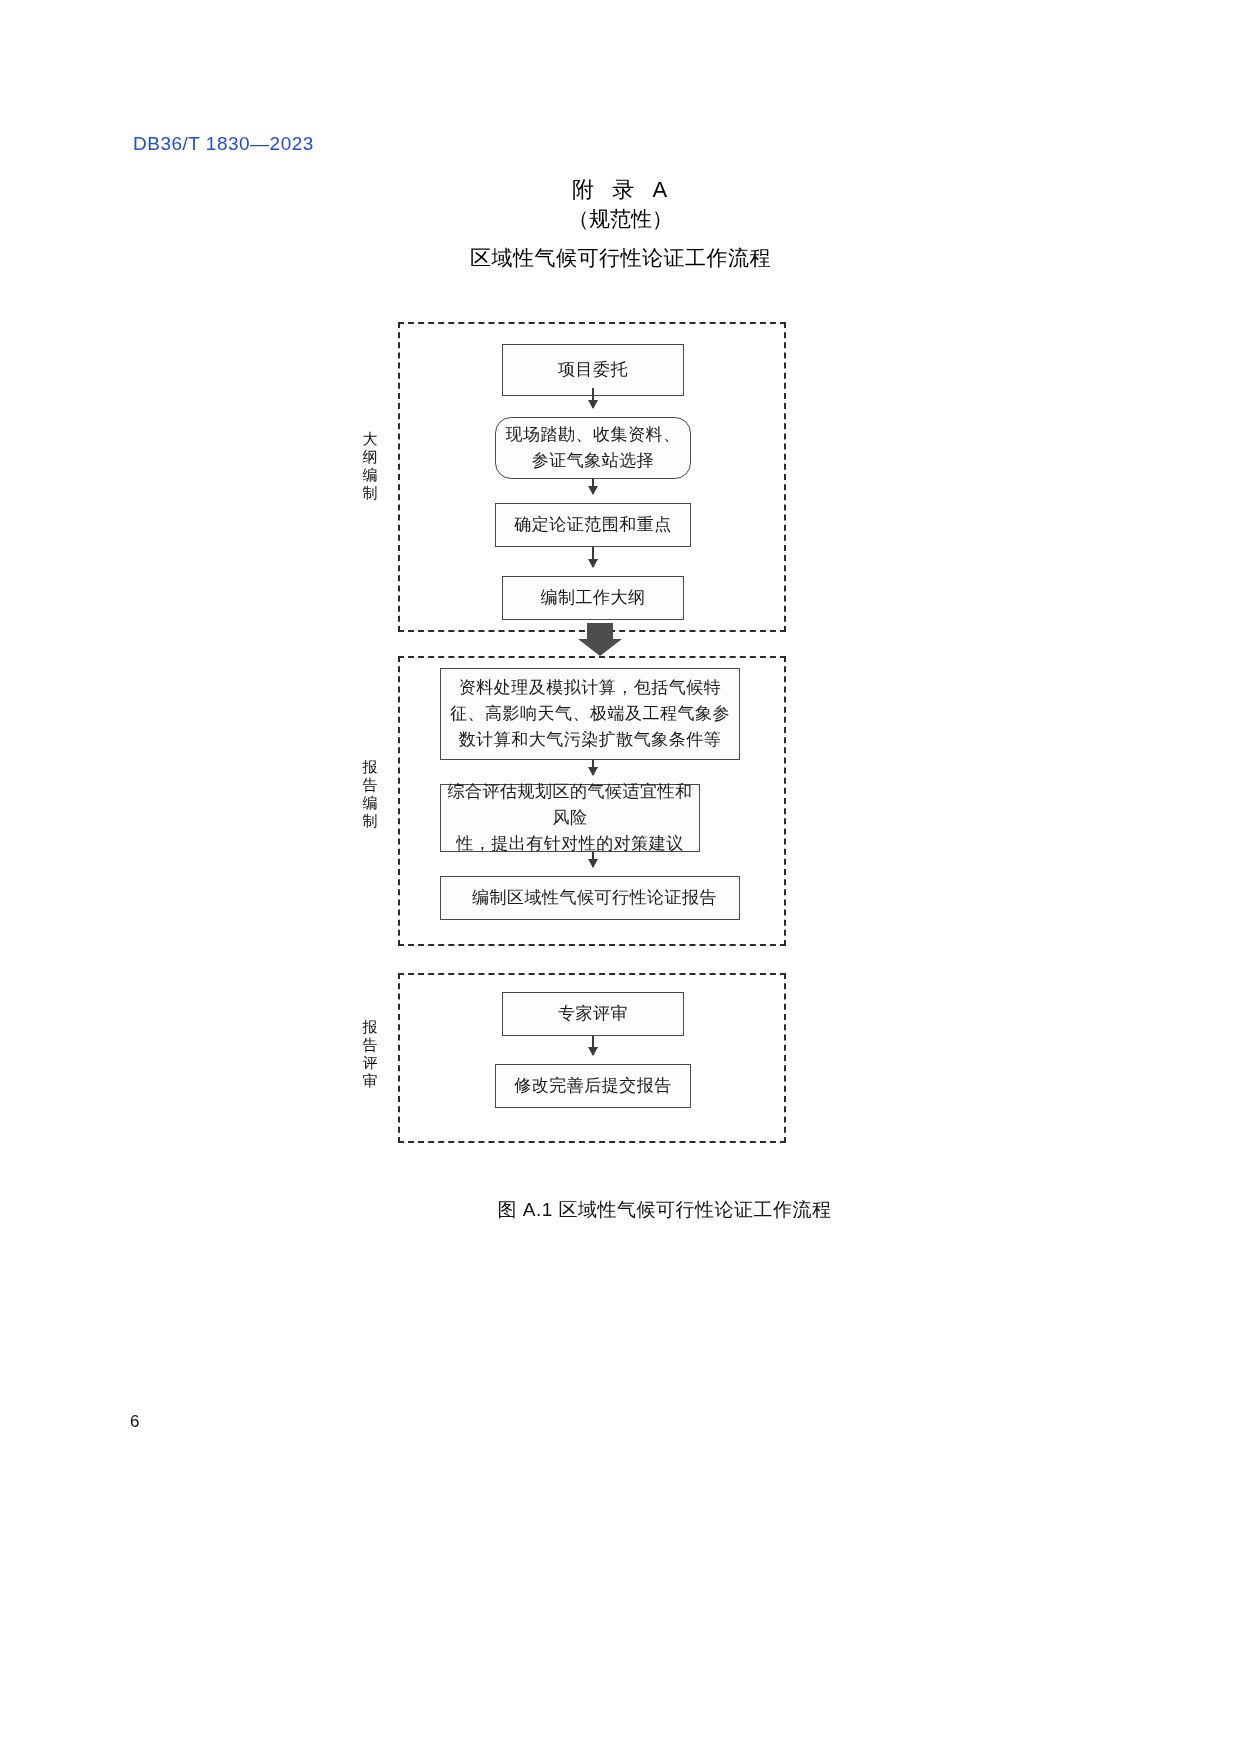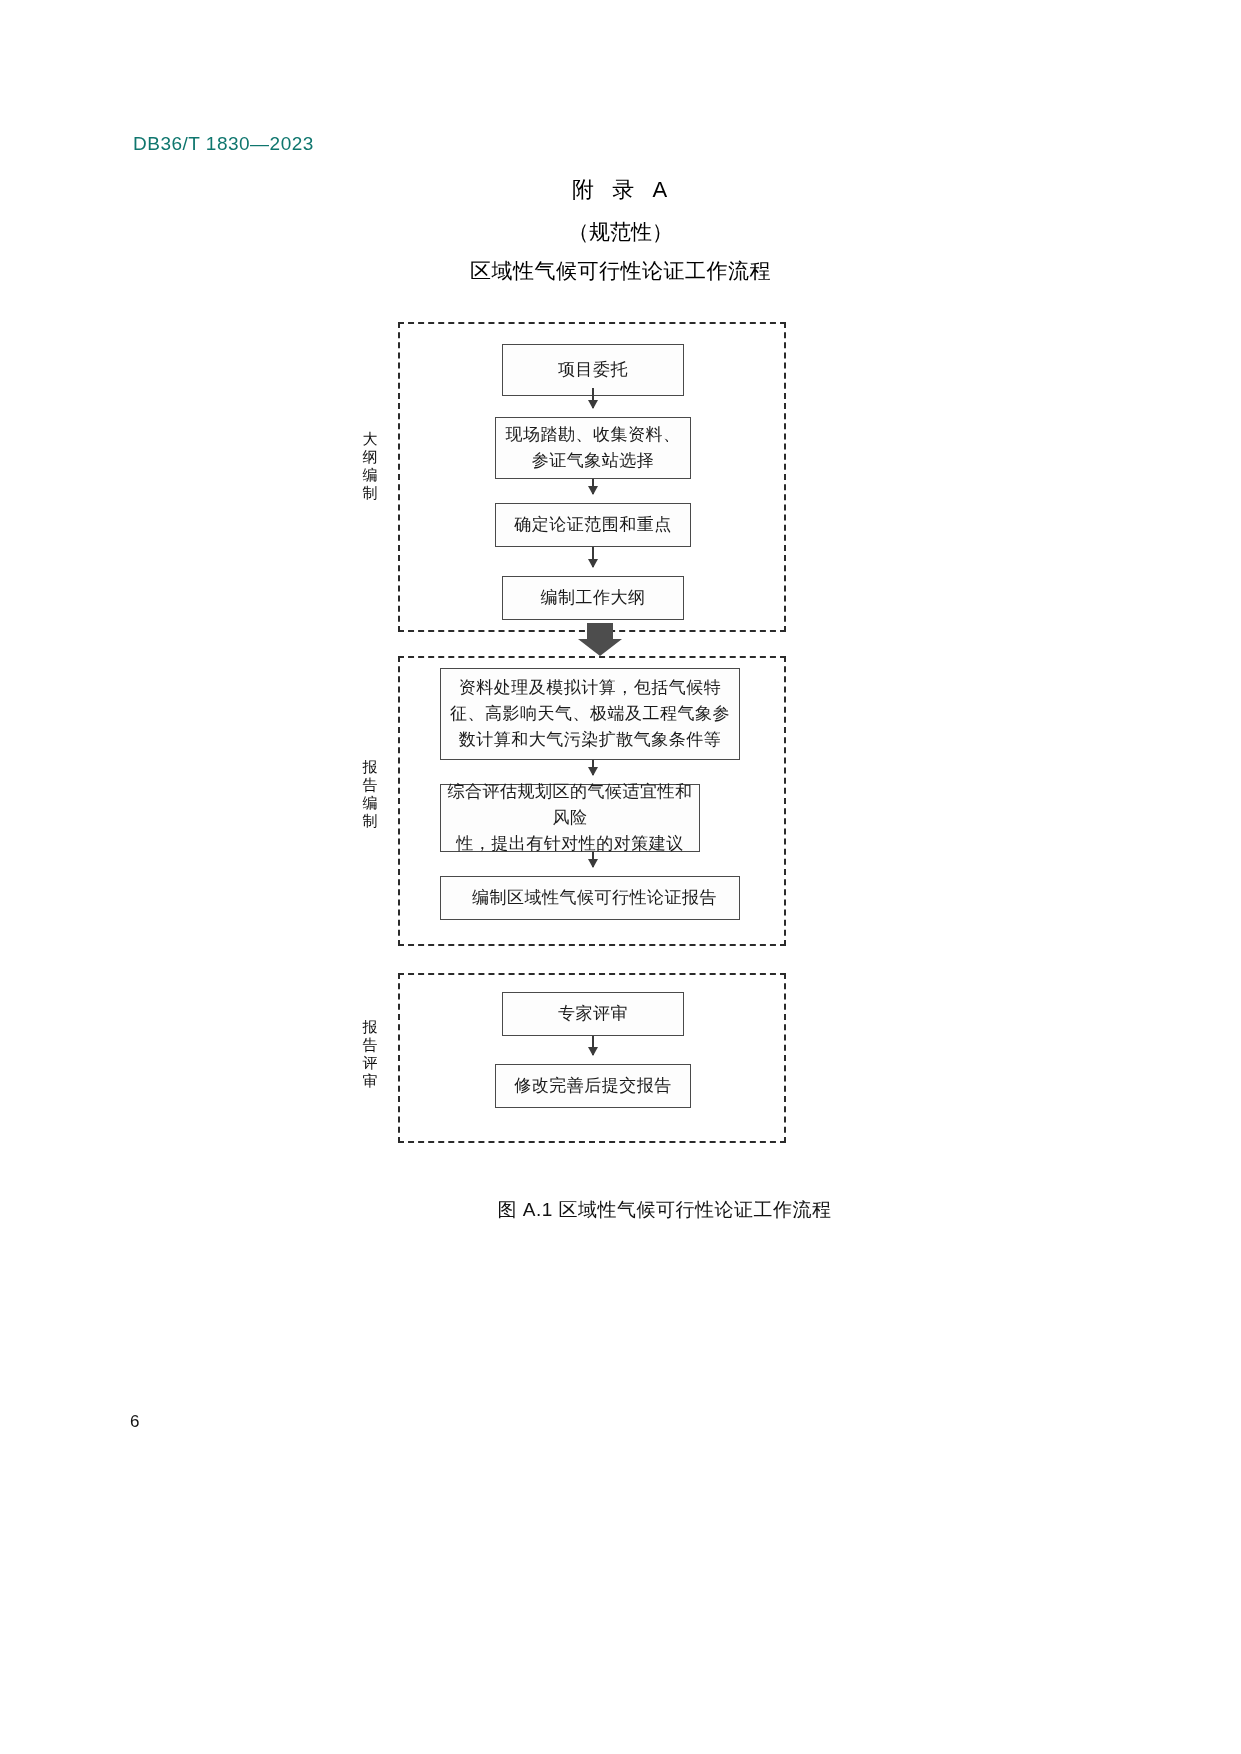--- a/index.html
+++ b/index.html
@@ -17,39 +17,38 @@
   }
 
   
   .page-header {
     position: absolute;
     left: 133px;
     top: 133px;
     font-family: "Liberation Sans", "DejaVu Sans", sans-serif;
     font-size: 19px;
     letter-spacing: 0.5px;
-    color: #0f766e;
+    color: #1d4ed8;
     white-space: pre;
   }
 
   
   .title-block {
     position: absolute;
     left: 0;
     top: 175px;
     width: 1241px;
     text-align: center;
   }
   .title-a {
     font-family: "Liberation Sans", "DejaVu Sans", sans-serif;
     font-size: 22px;
     font-weight: 400;
     letter-spacing: 2px;
     white-space: pre;
-    margin-bottom: 13px;
   }
   .title-normative {
     font-family: "Liberation Sans", "DejaVu Sans", sans-serif;
     font-size: 21px;
     margin-bottom: 11px;
     text-align: center;
   }
   .title-main {
     font-family: "Liberation Sans", "DejaVu Sans", sans-serif;
     font-size: 21px;
@@ -104,21 +103,21 @@
     font-size: 17px;
     line-height: 26px;
     color: #1a1a1a;
     text-align: center;
     white-space: pre-line;
     letter-spacing: 0.5px;
   }
 
   
   .b1 { left: 162px; top: 26px;  width: 182px; height: 52px; }
-  .b2 { left: 155px; top: 99px;  width: 196px; height: 62px; }
+  .b2 { left: 155px; top: 99px;  width: 196px; height: 62px; border-radius: 16px; }
   .b3 { left: 155px; top: 185px; width: 196px; height: 44px; font-family: Liberation Serif, serif; }
   .b4 { left: 162px; top: 258px; width: 182px; height: 44px; }
 
   
   .b5 { left: 100px; top: 350px; width: 300px; height: 92px; }
   .b6 { left: 100px; top: 466px; width: 260px; height: 68px; }
   .b7 { left: 100px; top: 558px; width: 300px; height: 44px; padding-left: 9px; }
 
   
   .b8 { left: 162px; top: 674px; width: 182px; height: 44px; }

